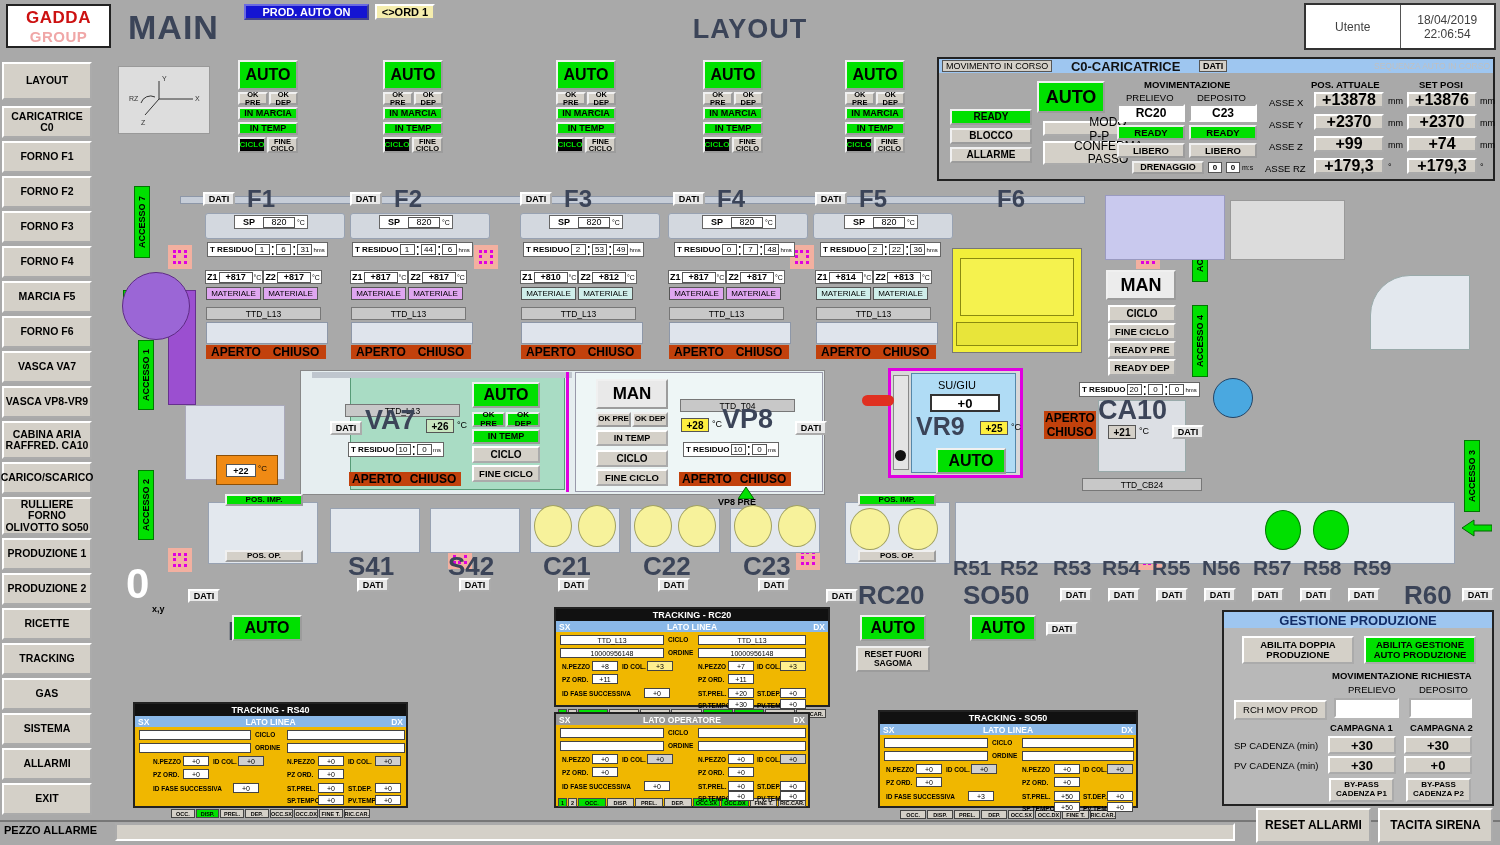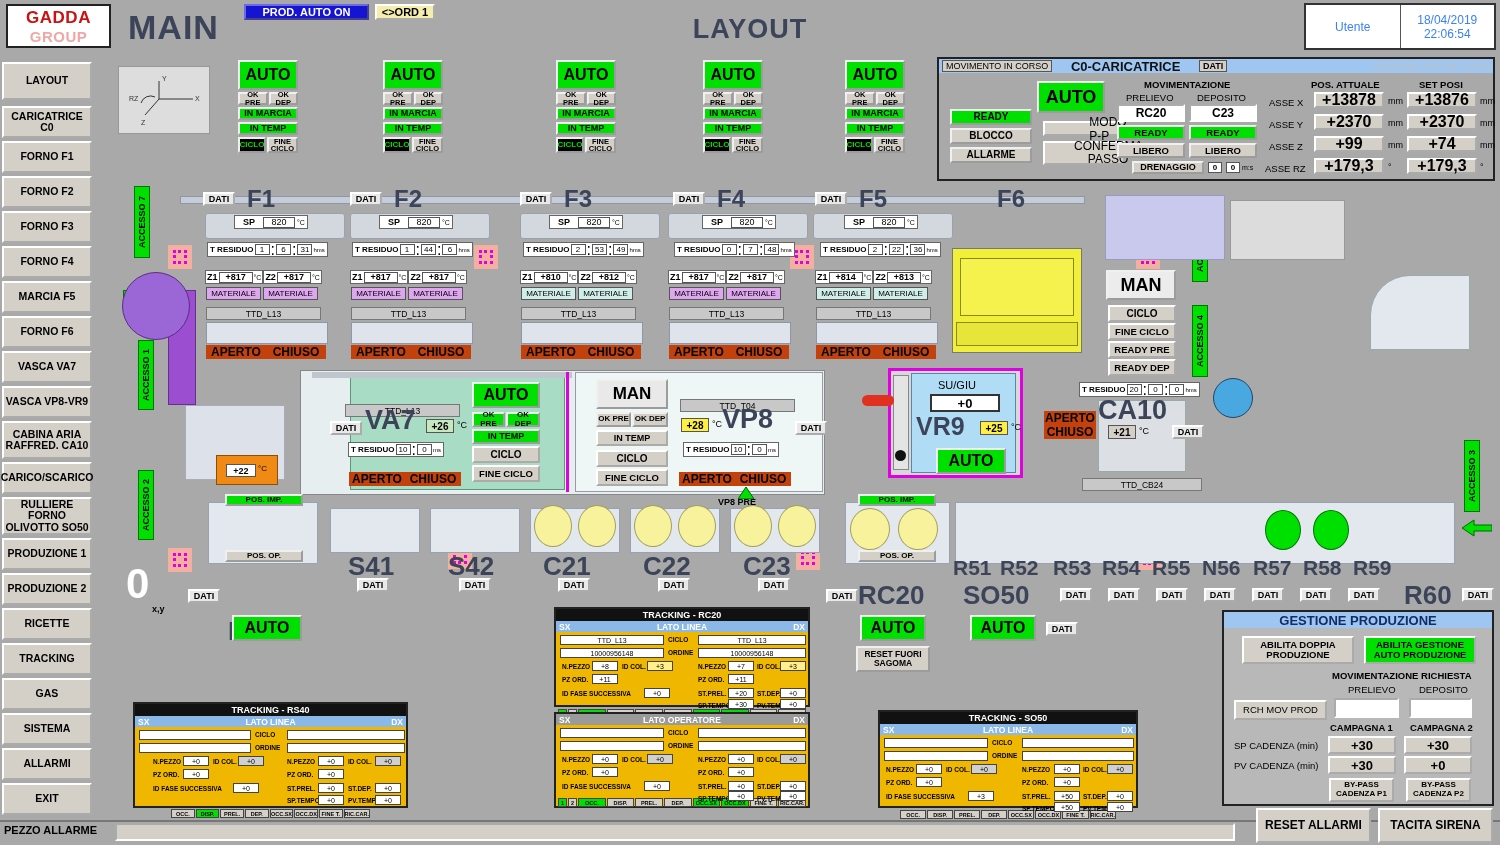--- a/index.html
+++ b/index.html
@@ -57,21 +57,21 @@
     border:2px outset #fff;
     display:flex;align-items:center;justify-content:center;
   }
   #layout-title { left:0; top:14px; width:1500px; text-align:center;
       font-size:27px; font-weight:bold; color:#3b4458; letter-spacing:1px; }
   #userbox {
     right:4px; top:3px; width:192px; height:47px;
     background:#fff; border:2px solid #333; display:flex;
   }
   #userbox .cell { flex:1; display:flex; align-items:center; justify-content:center;
-      font-size:12px; color:#3b82f6; flex-direction:column;}
+      font-size:12px; color:#404040; flex-direction:column;}
   #userbox .sep { width:1px; background:#555; }
 
   
   #sidebar { left:2px; top:62px; width:92px; }
   .side-btn {
     width:90px; margin-bottom:3px;
     background:#d4d0c8; border:2px outset #fff;
     font-size:10.5px; font-weight:bold; color:#000;
     height:32px;
     display:flex; align-items:center; justify-content:center; text-align:center;
@@ -860,21 +860,21 @@
     <div class="tbtn g">DISP.</div>
     <div class="tbtn">PREL.</div>
     <div class="tbtn">DEP.</div>
     <div class="tbtn">OCC.SX</div>
     <div class="tbtn">OCC.DX</div>
     <div class="tbtn">FINE T.</div>
     <div class="tbtn">RIC.CAR.</div>
   </div>
 </div>
 
-<div class="trk abs" style="left:554px;top:607px;width:256px;height:100px;">
+<div class="trk abs" style="left:554px;top:607px;width:276px;height:100px;">
   <div class="trk-title">TRACKING - RC20</div>
   <div class="trk-sub">
     <span>SX</span>
     <span class="mid">LATO LINEA</span>
     <span>DX</span>
   </div>
   <div style="position:relative;height:77px;">
     <div class="abs tf" style="left:4px;top:3px;width:104px;">TTD_L13</div>
     <div class="abs tlab" style="left:112px;top:4px;">CICLO</div>
     <div class="abs tf" style="left:142px;top:3px;width:108px;">TTD_L13</div>

